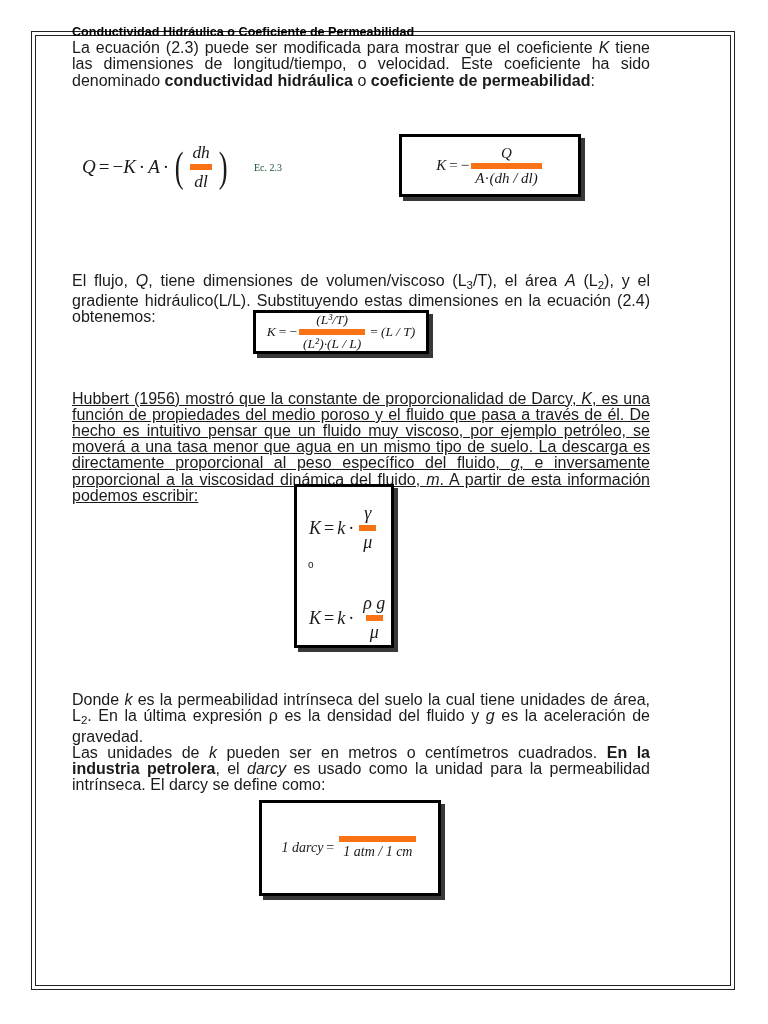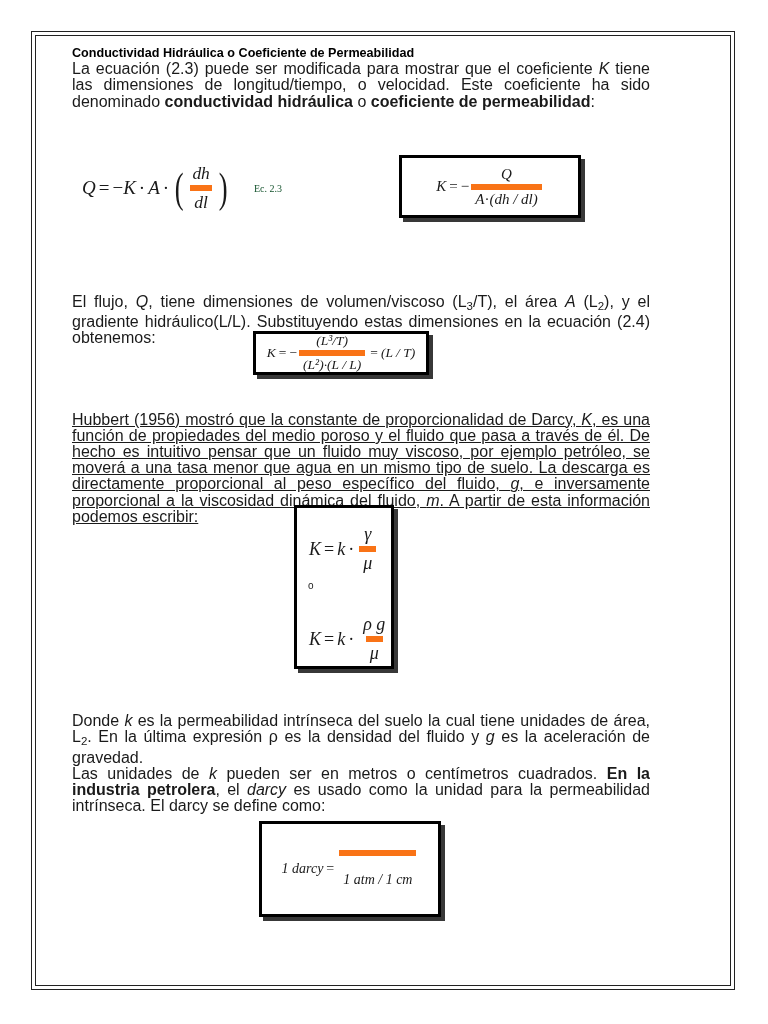--- a/index.html
+++ b/index.html
@@ -34,21 +34,21 @@
     right: 3px;
     bottom: 3px;
     border: 1px solid #222;
     background: #ffffff;
     box-sizing: border-box;
   }
 
   #content {
     position: absolute;
     left: 72px;
-    top: 45px;
+    top: 24px;
     width: 578px;
   }
 
   
   .para {
     font-family: "Liberation Sans", sans-serif;
     font-size: 16px;
     line-height: 16.2px;
     color: #1a1a1a;
     text-align: justify;
@@ -230,19 +230,19 @@
   <p class="para" style="margin-top:0;">
     <span>Las unidades de </span><span class="i">k</span><span> pueden ser en metros o centímetros cuadrados. </span><span class="b">En la industria petrolera</span><span>, el </span><span class="i">darcy</span><span> es usado como la unidad para la permeabilidad intrínseca. El darcy se define como:</span>
   </p>
 
   <div class="eqbox" style="left:187px; top:776px; width:182px; height:96px;">
     <span class="math" style="font-size:14px;">
       <span class="mathrow">
         <span>1 darcy</span>
         <span class="op">=</span>
         <span class="frac">
-          <span class="den" style="padding-top:16px;">1 atm / 1 cm</span>
+          <span class="den" style="padding-top:2px;">1 atm / 1 cm</span>
         </span>
       </span>
     </span>
   </div>
 
 </div>
 
 </body></html>

